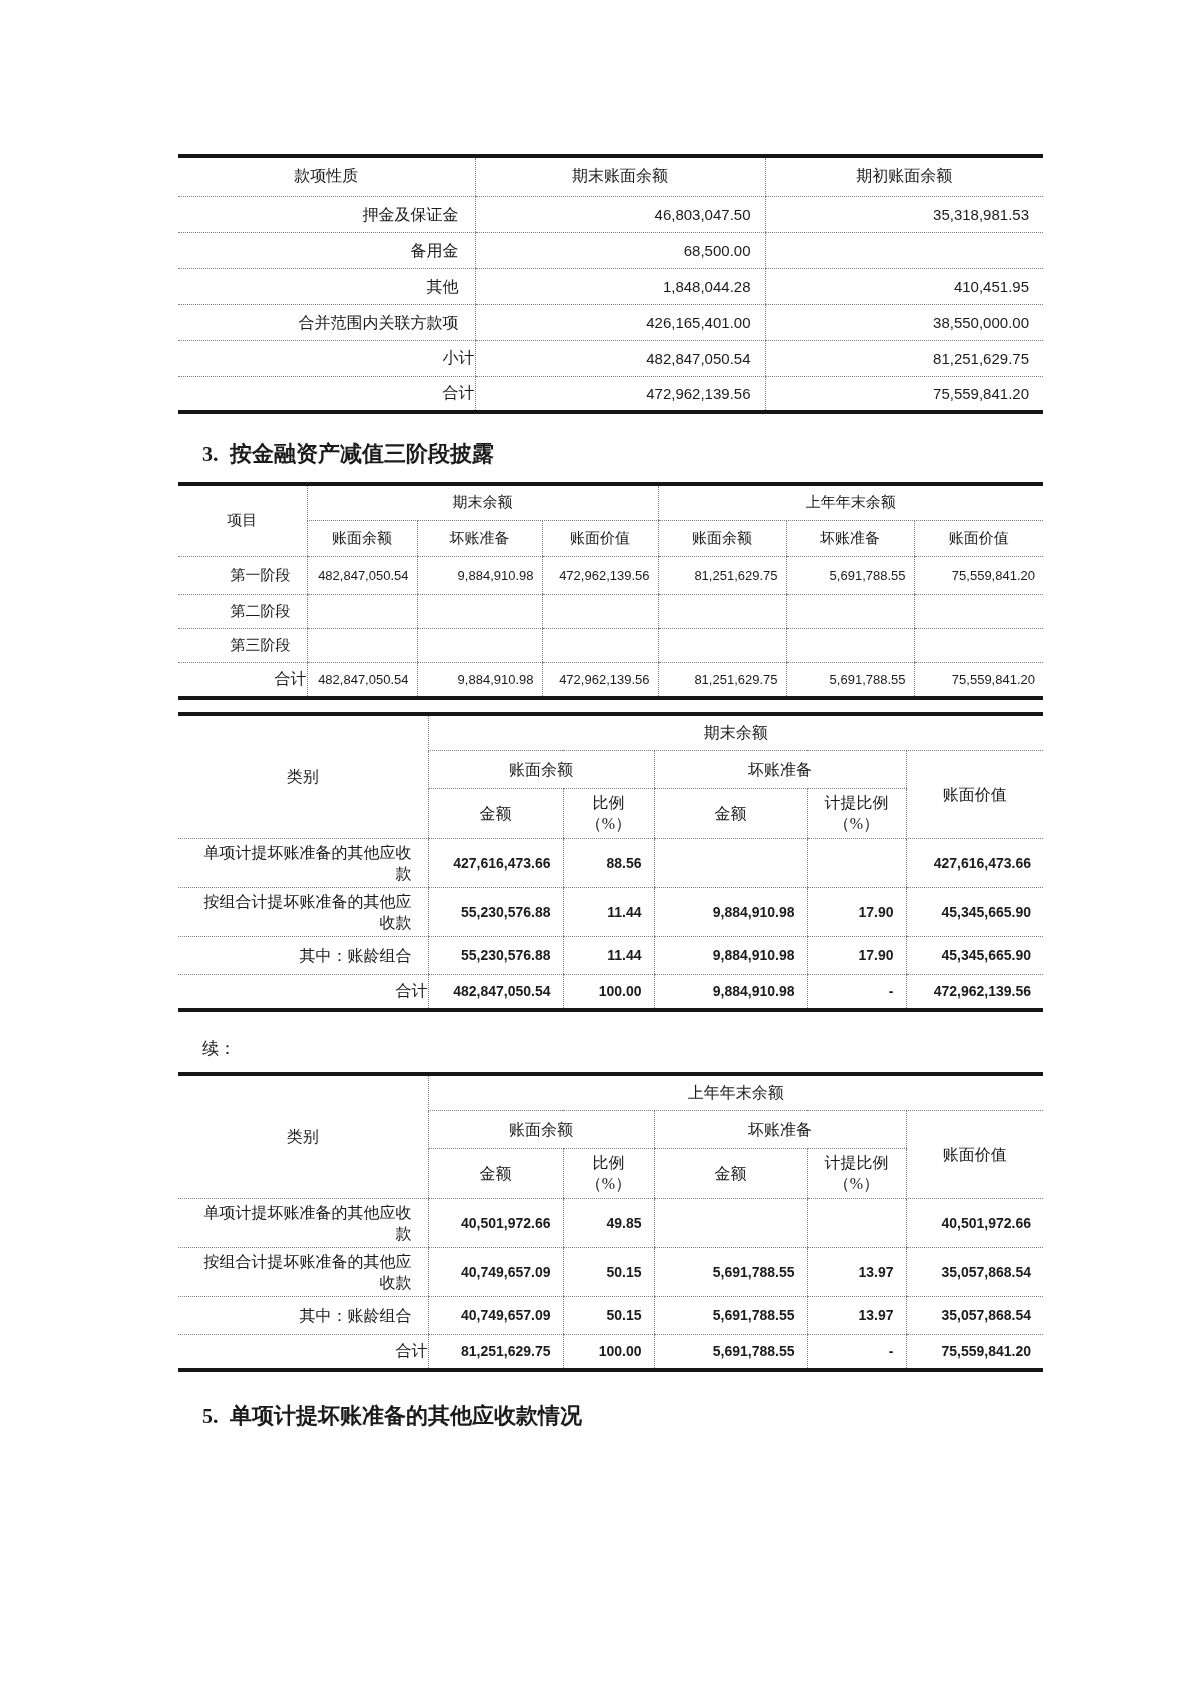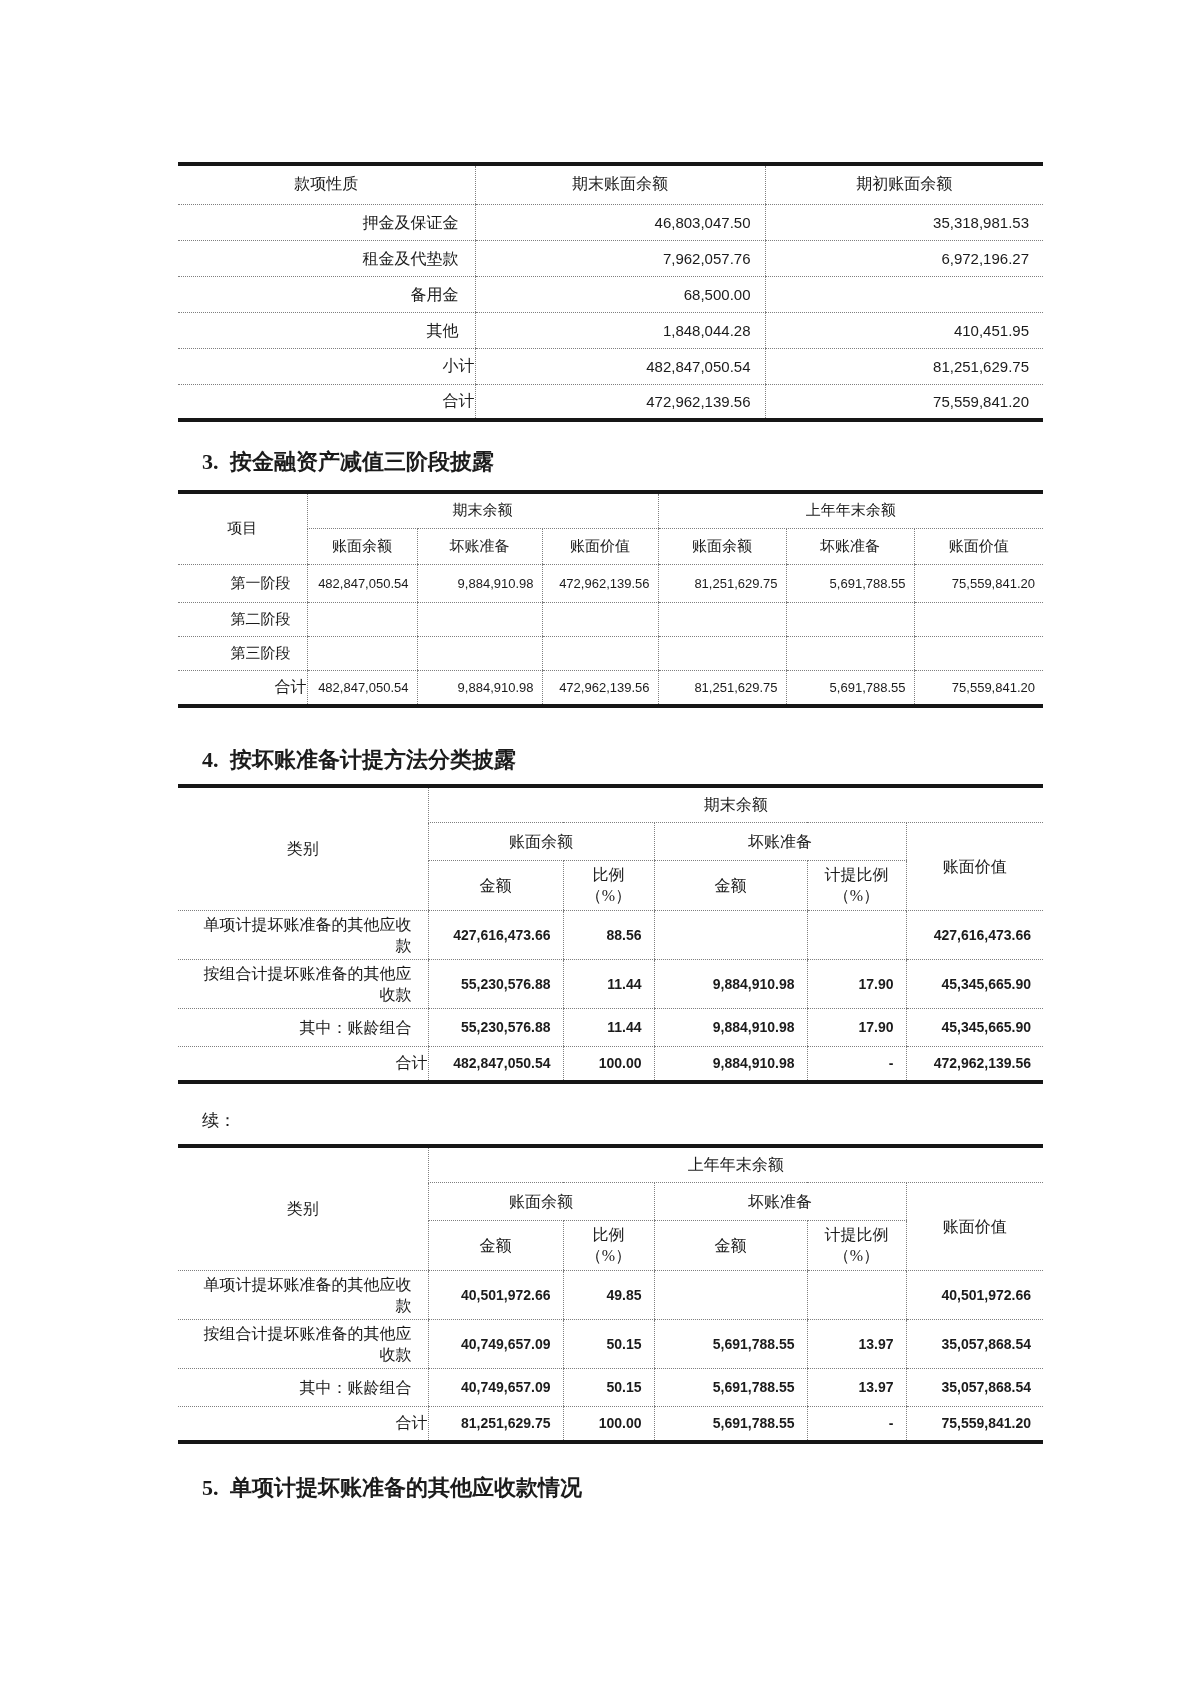--- a/index.html
+++ b/index.html
@@ -2,21 +2,21 @@
 <html><head>
 <meta charset="utf-8">
 <style>
   * { margin:0; padding:0; box-sizing:border-box; }
   html,body { background:#ffffff; }
   body {
     width:1200px; height:1699px; position:relative;
     font-family:"Liberation Serif", serif;
     color:#1b1b1b;
   }
-  .page { position:absolute; left:178px; top:12px; width:865px; }
+  .page { position:absolute; left:178px; top:4px; width:865px; }
 
   table {
     border-collapse:collapse; width:865px; table-layout:fixed;
     border-top:4px solid #161616; border-bottom:4px solid #161616;
   }
   th, td {
     border-left:1px dotted #7f7f7f;
     border-bottom:1px dotted #7f7f7f;
     font-weight:normal; vertical-align:middle; overflow:hidden;
     font-size:16px;
@@ -64,33 +64,33 @@
       <th class="ll">款项性质</th>
       <th>期末账面余额</th>
       <th>期初账面余额</th>
     </tr>
     <tr style="height:36px">
       <td class="ll lab">押金及保证金</td>
       <td class="num">46,803,047.50</td>
       <td class="num">35,318,981.53</td>
     </tr>
     <tr style="height:36px">
-      <td class="ll lab">租金及代垫款</td>
-      <td class="num">7,962,057.76</td>
-      <td class="num">6,972,196.27</td>
-    </tr>
-    <tr style="height:36px">
       <td class="ll lab">备用金</td>
       <td class="num">68,500.00</td>
       <td class="num"></td>
     </tr>
     <tr style="height:36px">
       <td class="ll lab">其他</td>
       <td class="num">1,848,044.28</td>
       <td class="num">410,451.95</td>
+    </tr>
+    <tr style="height:36px">
+      <td class="ll lab">合并范围内关联方款项</td>
+      <td class="num">426,165,401.00</td>
+      <td class="num">38,550,000.00</td>
     </tr>
     <tr style="height:36px">
       <td class="ll ctr">小计</td>
       <td class="num">482,847,050.54</td>
       <td class="num">81,251,629.75</td>
     </tr>
     <tr style="height:36px">
       <td class="ll ctr">合计</td>
       <td class="num">472,962,139.56</td>
       <td class="num">75,559,841.20</td>
@@ -158,23 +158,20 @@
       <td class="num">482,847,050.54</td>
       <td class="num">9,884,910.98</td>
       <td class="num">472,962,139.56</td>
       <td class="num">81,251,629.75</td>
       <td class="num">5,691,788.55</td>
       <td class="num">75,559,841.20</td>
     </tr>
   </tbody>
     </table>
 
-  <div class="heading h4head">
-    <span class="hnum">4.</span><span>按坏账准备计提方法分类披露</span>
-  </div>
 
   <table class="t3">
     <colgroup>
         <col style="width:250px">
         <col style="width:135px">
         <col style="width:91px">
         <col style="width:153px">
         <col style="width:99px">
         <col>
       </colgroup>

